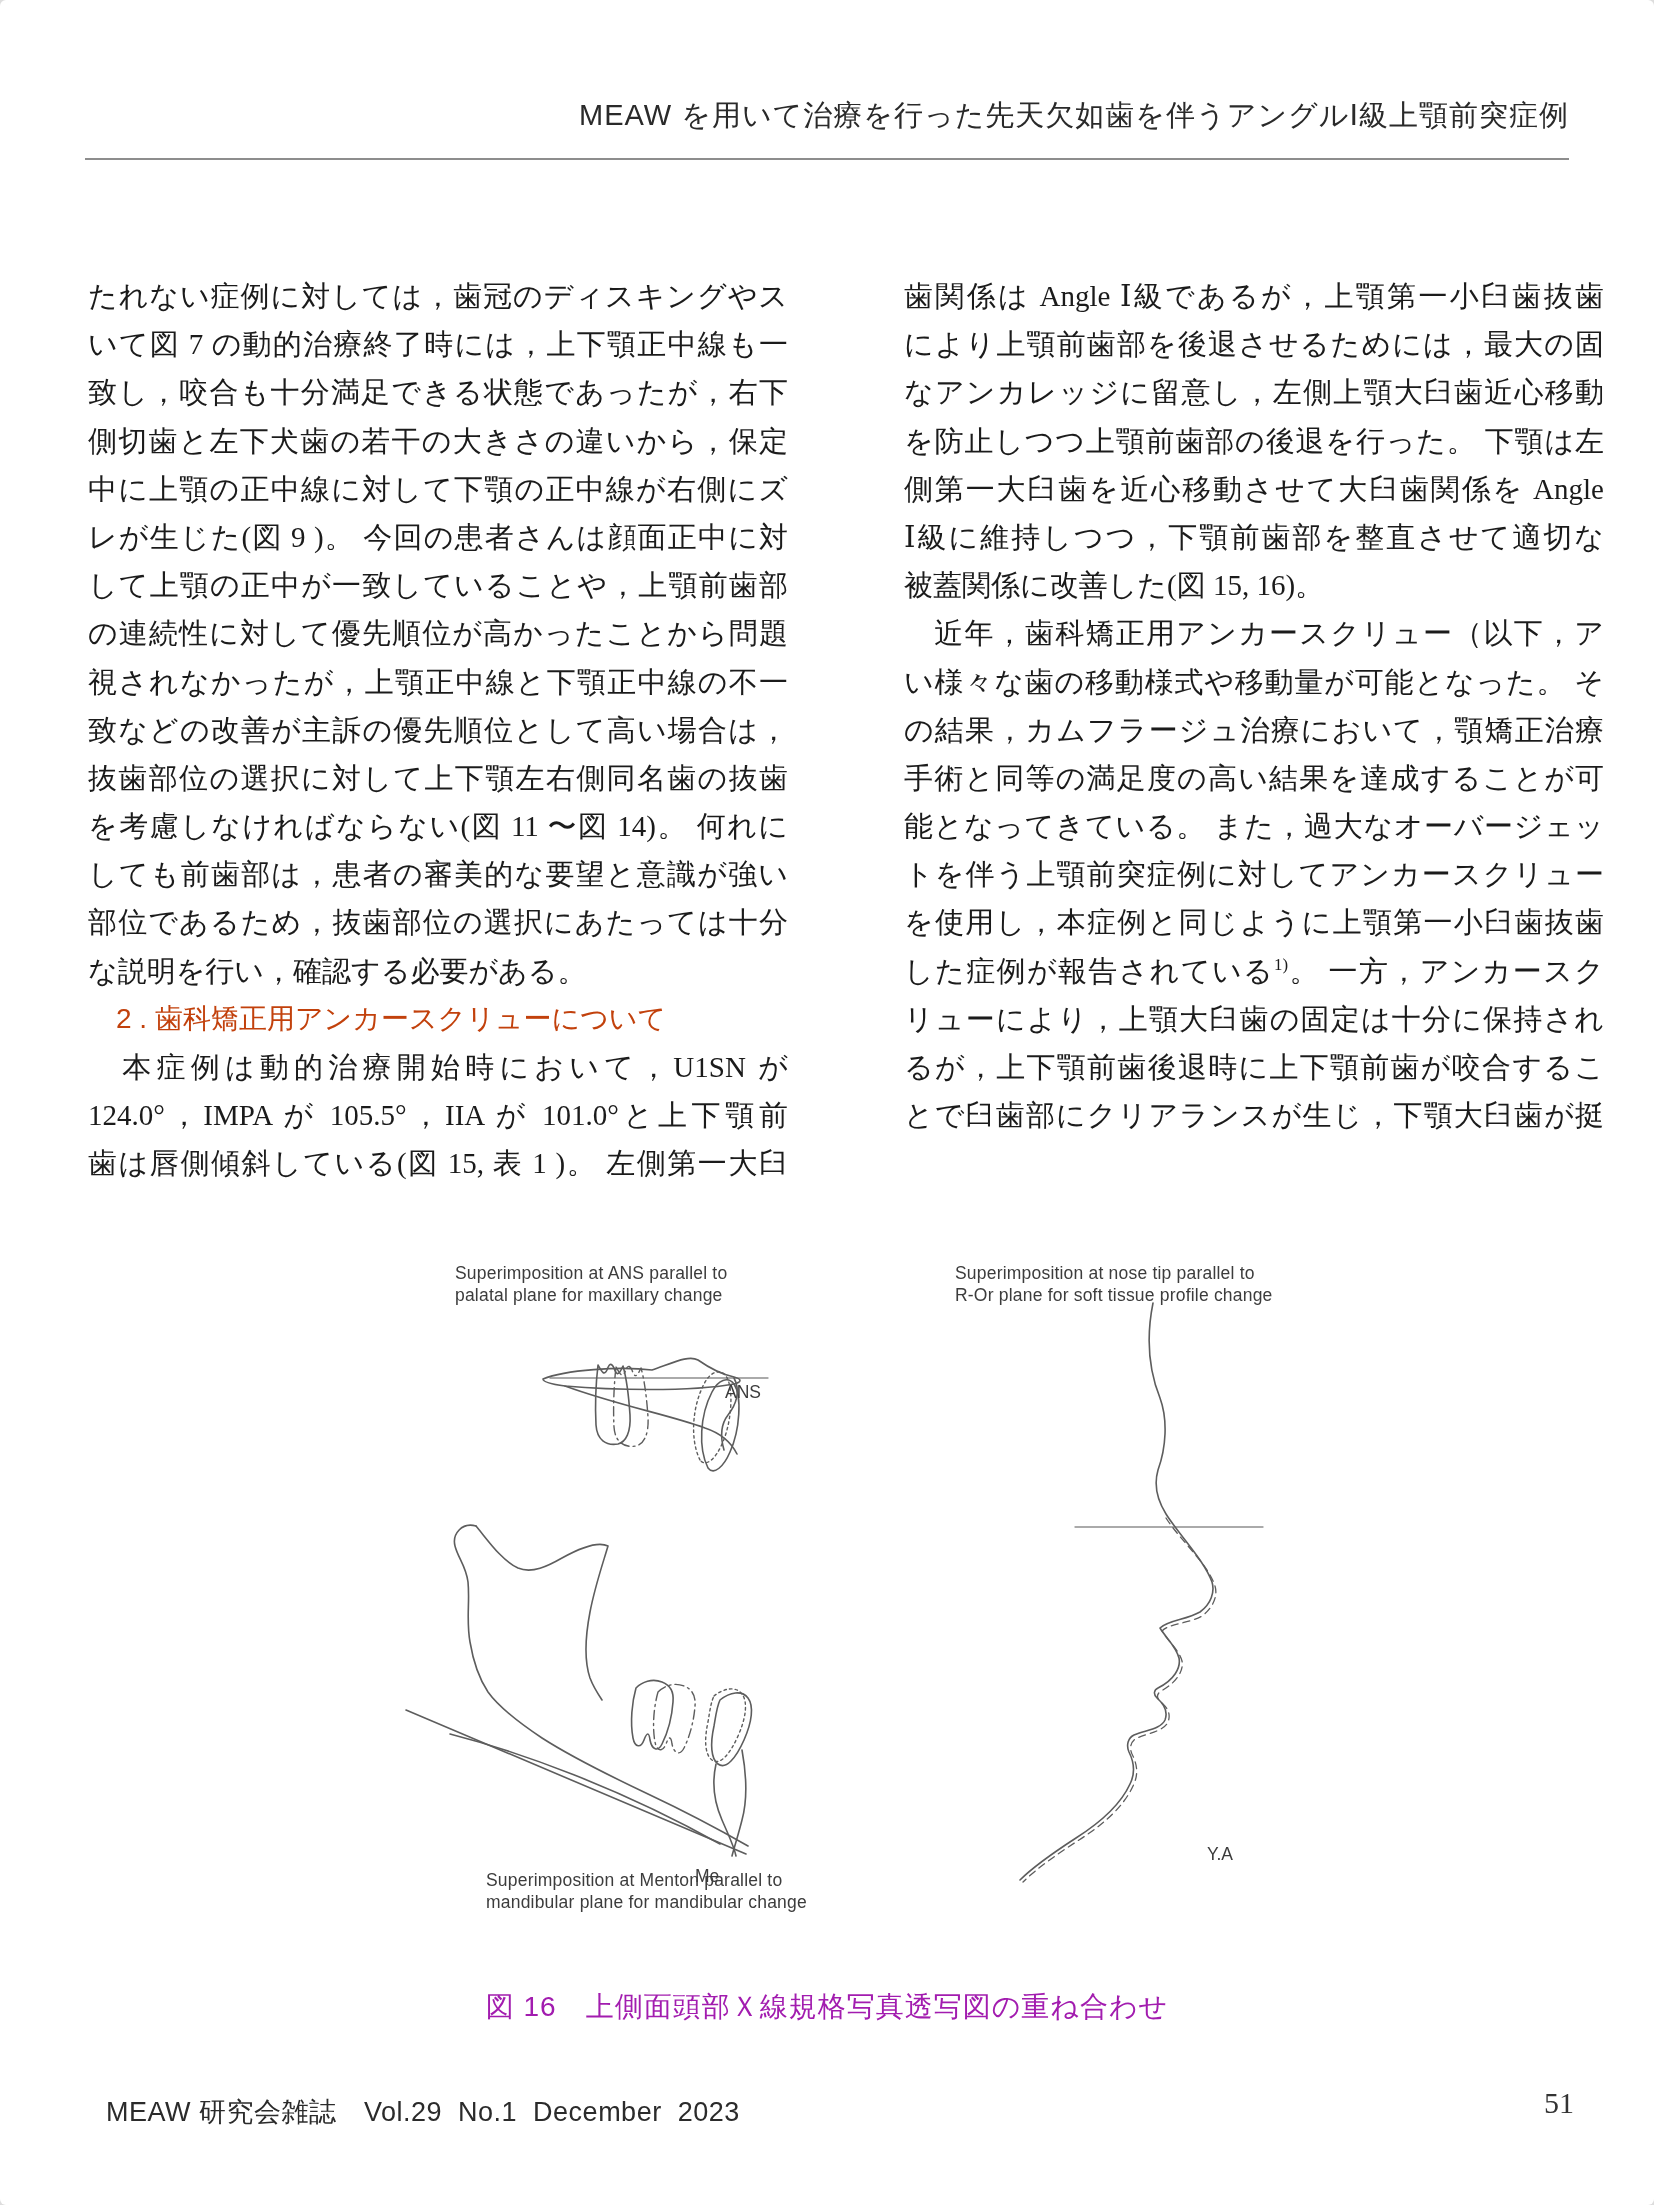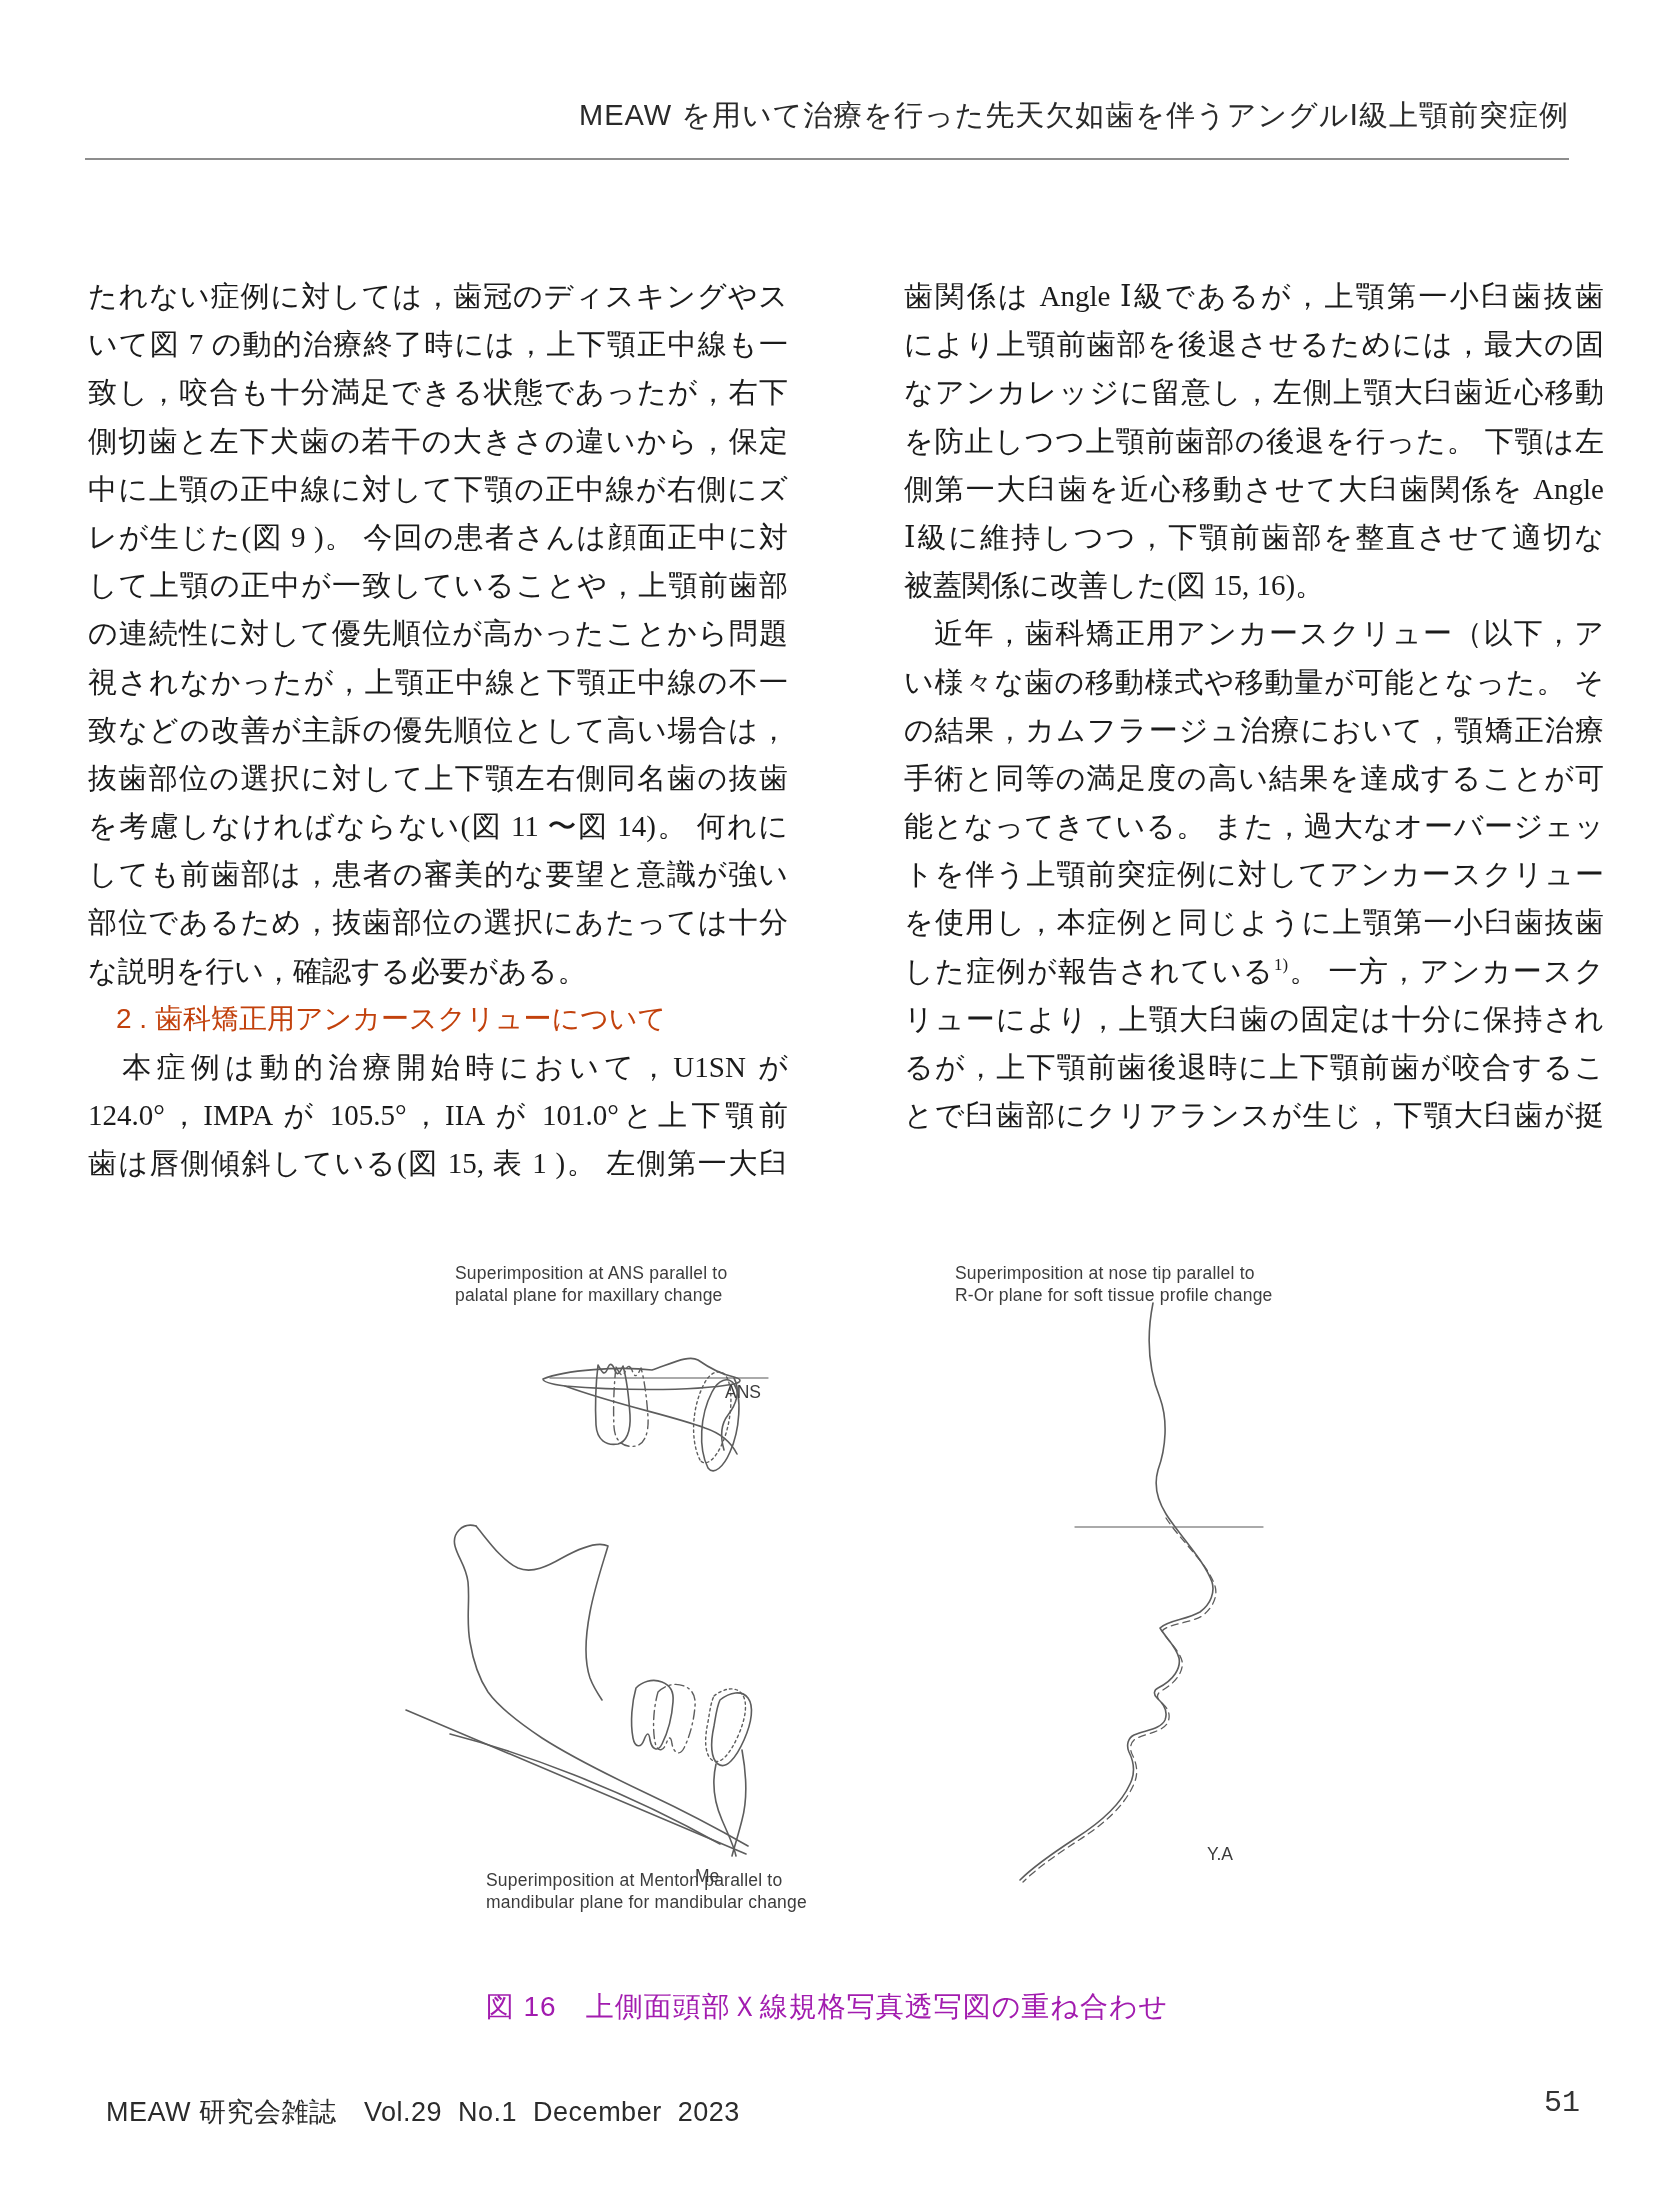--- a/index.html
+++ b/index.html
@@ -1,37 +1,37 @@
 <!DOCTYPE html>
 <html><head>
 <meta charset="utf-8">
 <style>
   html,body{margin:0;padding:0;background:#ddd;}
   .page{position:relative;width:1654px;height:2205px;background:#ffffff;overflow:hidden;
-        font-family:"Liberation Serif","DejaVu Serif",serif;color:#1c1c1c;}
+        font-family:"Liberation Serif","DejaVu Serif",serif;color:#1c1c1c;border-radius:6px;}
   .header-title{position:absolute;top:96px;left:85px;width:1484px;text-align:right;
         font-family:"Liberation Sans","DejaVu Sans",sans-serif;font-size:29px;color:#2a2a2a;letter-spacing:1px;}
   .rule{position:absolute;top:158px;left:85px;width:1484px;height:2px;background:#8d8d8d;}
   .col{position:absolute;top:272px;width:700px;}
   .col-left{left:88px;}
   .col-right{left:856px;margin-left:48px;}
   .line{font-size:29px;line-height:48.2px;height:48.2px;color:#1b1b1b;}
   .j{text-align:justify;text-align-last:justify;}
   .s{text-align:left;}
   .g{font-family:"Liberation Sans","DejaVu Sans",sans-serif;font-size:28px;color:#c2410c;}
   sup{font-size:0.58em;vertical-align:super;line-height:0;}
   .fig-label{position:absolute;font-family:"Liberation Sans","DejaVu Sans",sans-serif;
         font-size:17.5px;line-height:22px;color:#3c3c3c;letter-spacing:0.2px;}
   .point-label{position:absolute;font-family:"Liberation Sans","DejaVu Sans",sans-serif;
         font-size:17.5px;color:#3c3c3c;margin-top:34px;}
   .caption{position:absolute;top:1988px;left:85px;width:1484px;text-align:center;
         font-family:"Liberation Sans","DejaVu Sans",sans-serif;font-size:28px;color:#a21caf;letter-spacing:1px;}
   .footer{position:absolute;top:2094px;left:106px;font-family:"Liberation Sans","DejaVu Sans",sans-serif;
         font-size:27px;color:#2b2b2b;white-space:pre;letter-spacing:0.5px;}
-  .pagenum{position:absolute;top:2086px;left:1544px;font-family:Liberation Mono, monospace;
+  .pagenum{position:absolute;top:2086px;left:1544px;font-family:Liberation Serif, serif;
         font-size:30px;color:#333;}
   svg{position:absolute;}
   .svg-left{left:390px;top:1320px;}
   .svg-right{left:1008px;top:1298px;}
   path,line{fill:none;stroke:#5d5d5d;stroke-width:1.6;stroke-linecap:round;stroke-linejoin:round;}
   .thin{stroke:#8f8f8f;stroke-width:1.3;}
   .dashdot{stroke-dasharray:9 4 2 4;stroke-width:1.4;}
   .dot{stroke-dasharray:2.5 3.2;stroke-width:1.4;}
   .dash{stroke-dasharray:7 5;stroke-width:1.3;}
 </style>

